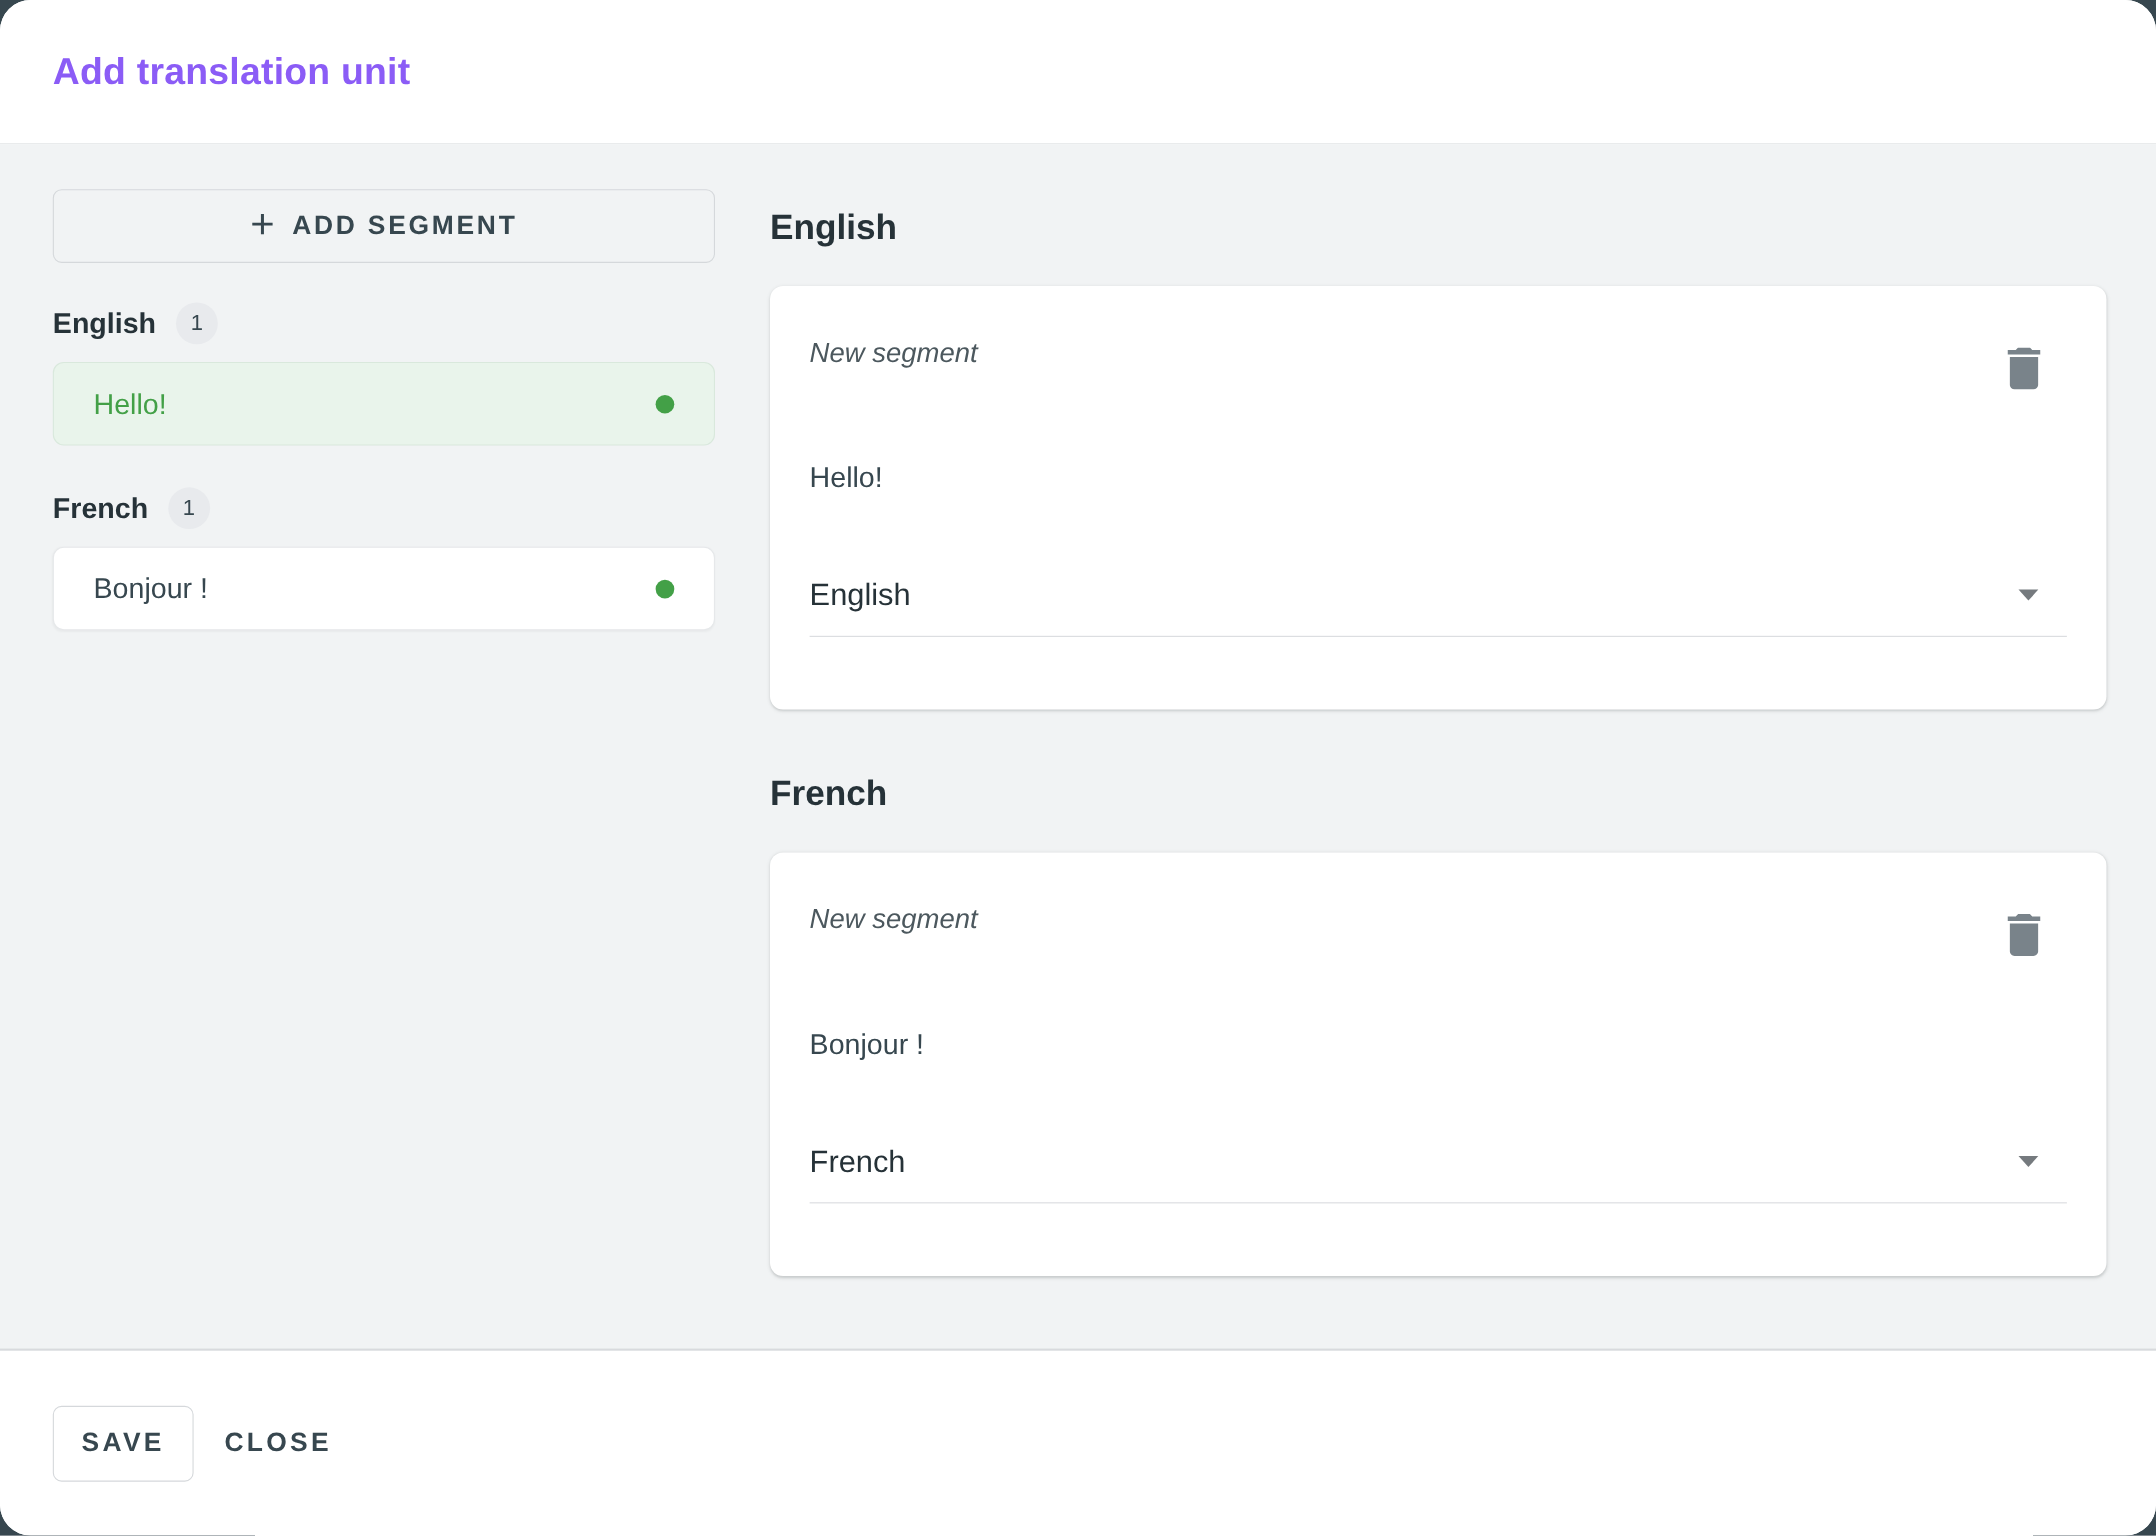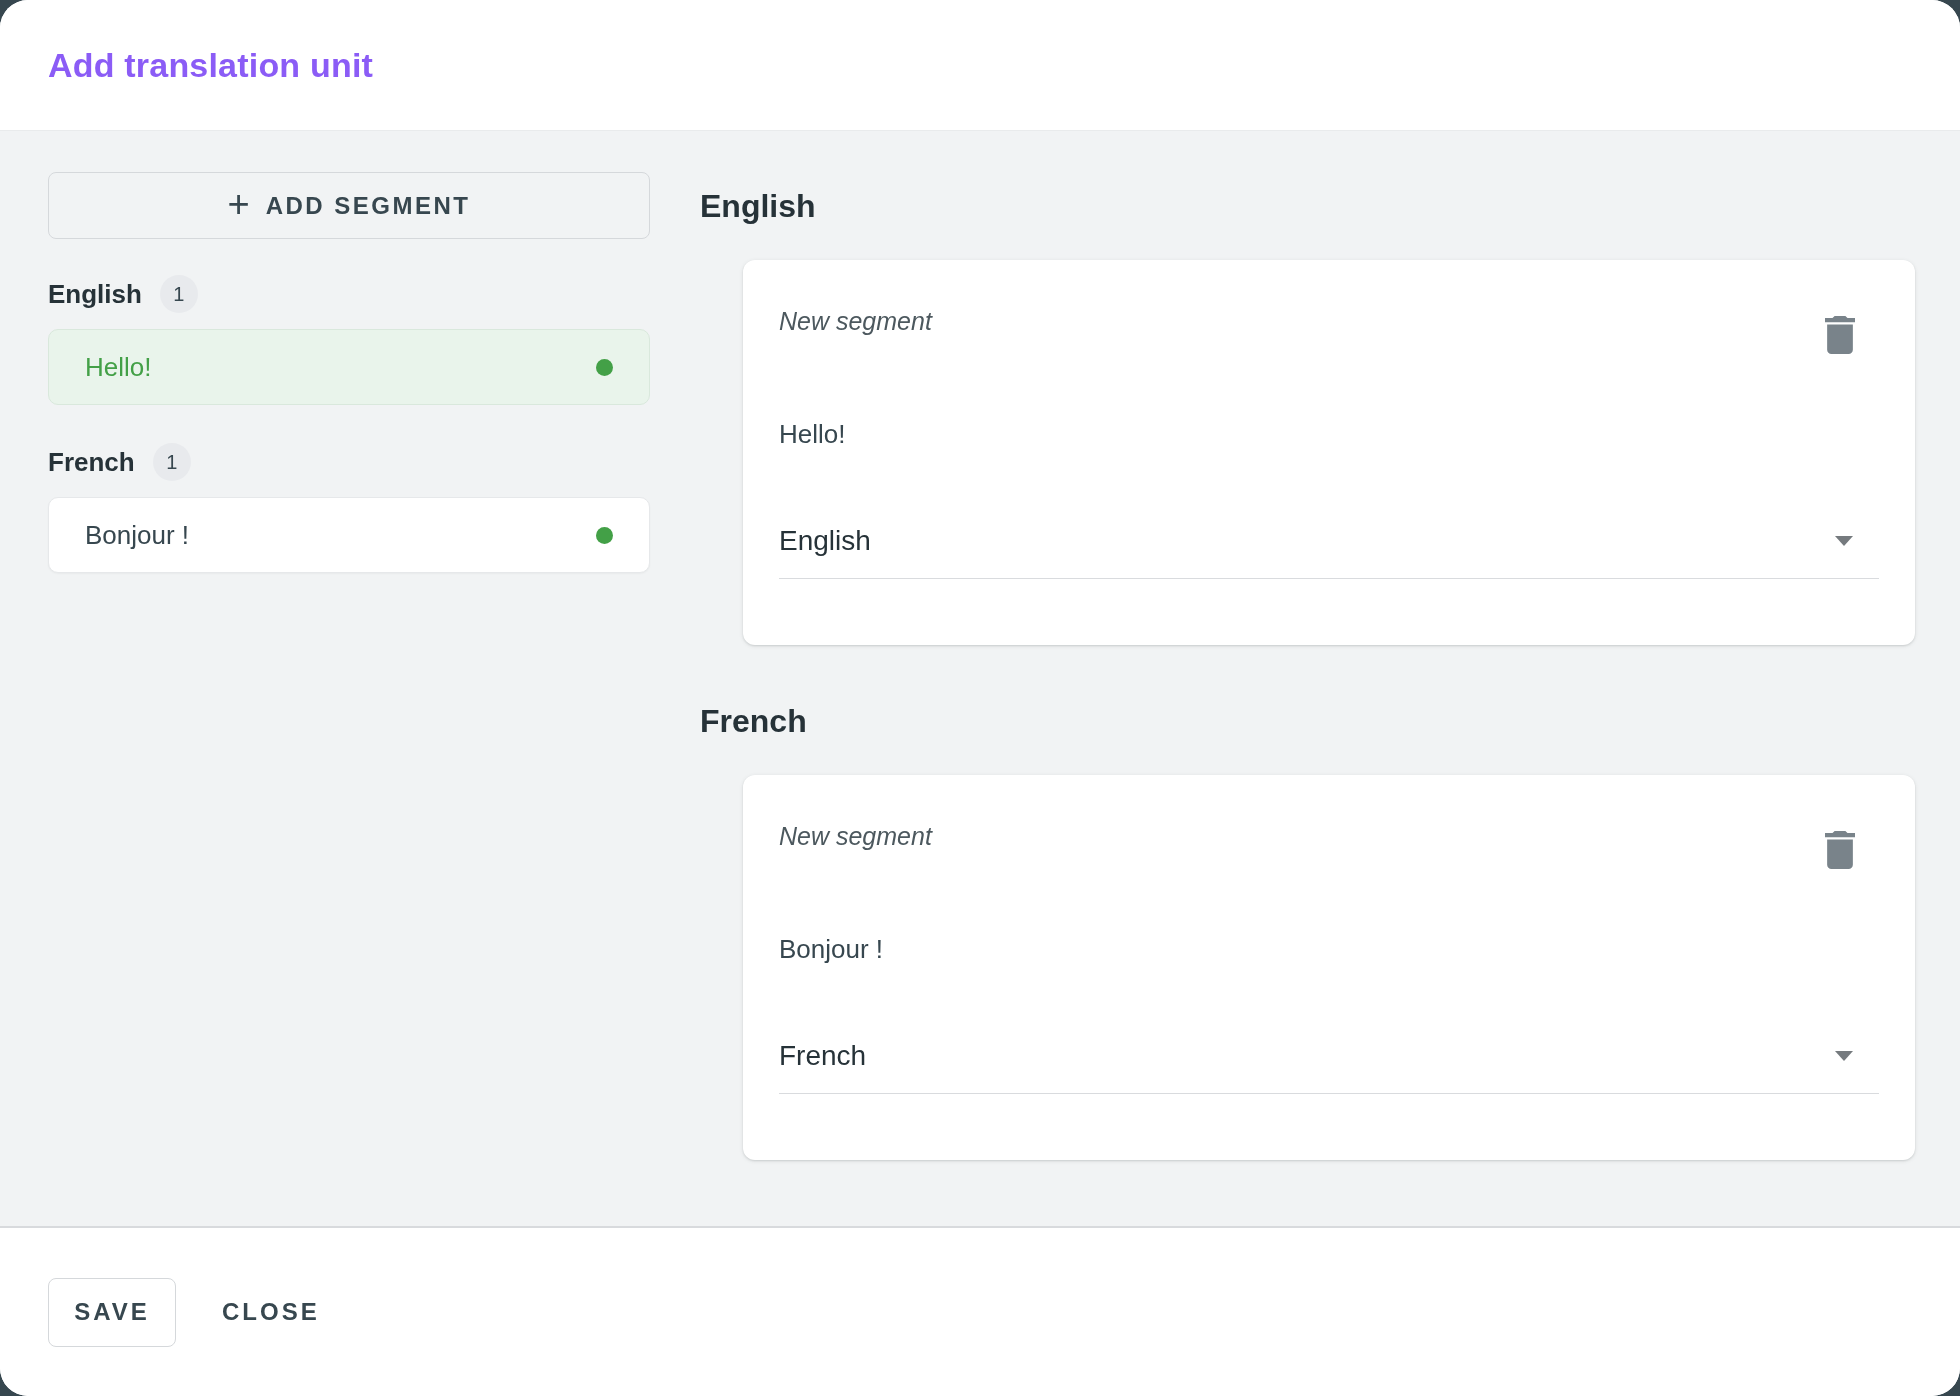--- a/index.html
+++ b/index.html
@@ -137,21 +137,20 @@
     line-height: 44px;
   }
   .section + .section .section-heading { margin-top: 54px; }
   .card {
     margin-top: 32px;
     background: #FFFFFF;
     border-radius: 12px;
     box-shadow: 0 1px 2px rgba(60,64,67,0.14), 0 1px 4px rgba(60,64,67,0.10);
     padding: 46px 36px 0 36px;
     height: 385px;
-    margin-left: 43px;
   }
   .card-row1 {
     display: flex;
     align-items: flex-start;
     justify-content: space-between;
   }
   .new-seg {
     font-size: 25px;
     font-style: italic;
     color: #4C585E;
@@ -210,21 +209,21 @@
     border: 1px solid #D5D8DB;
     border-radius: 8px;
     color: #37474F;
     font-family: inherit;
     font-size: 24px;
     font-weight: 700;
     letter-spacing: 3px;
     cursor: pointer;
   }
   .close-btn {
-    margin-left: 44px;
+    margin-left: 26px;
     background: transparent;
     border: none;
     color: #37474F;
     font-family: inherit;
     font-size: 24px;
     font-weight: 700;
     letter-spacing: 3px;
     cursor: pointer;
     padding: 12px 2px;
   }

